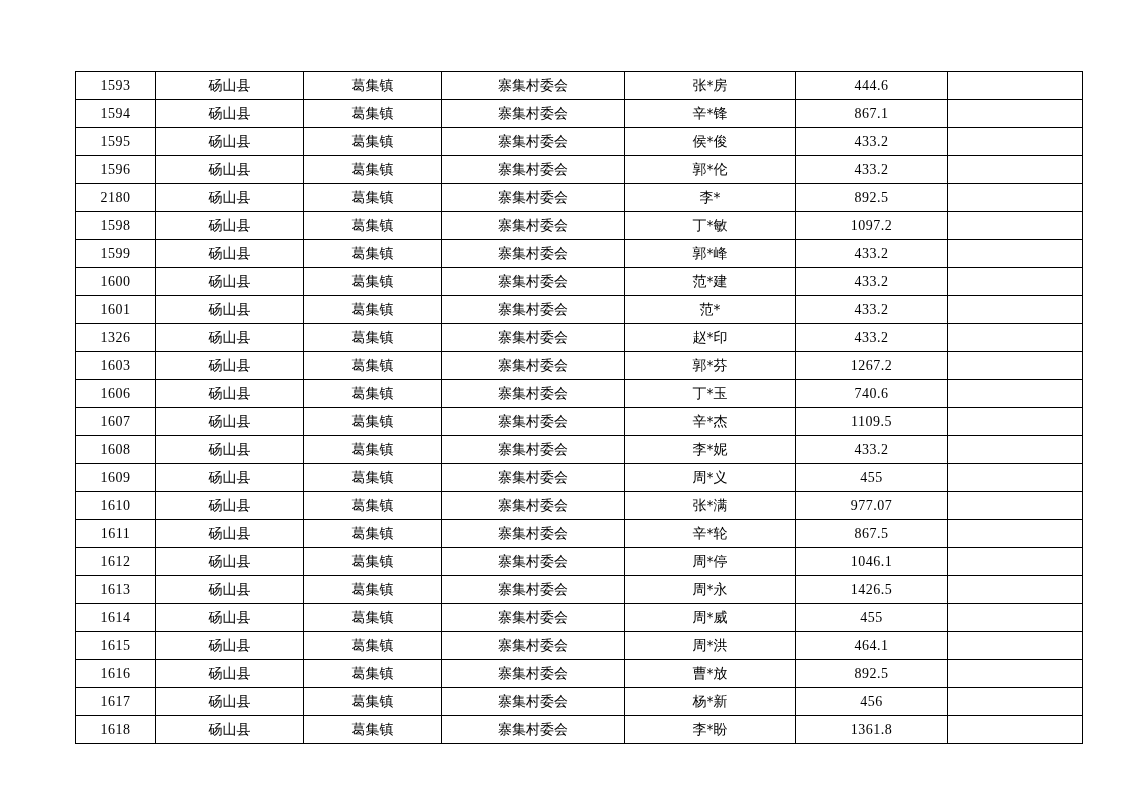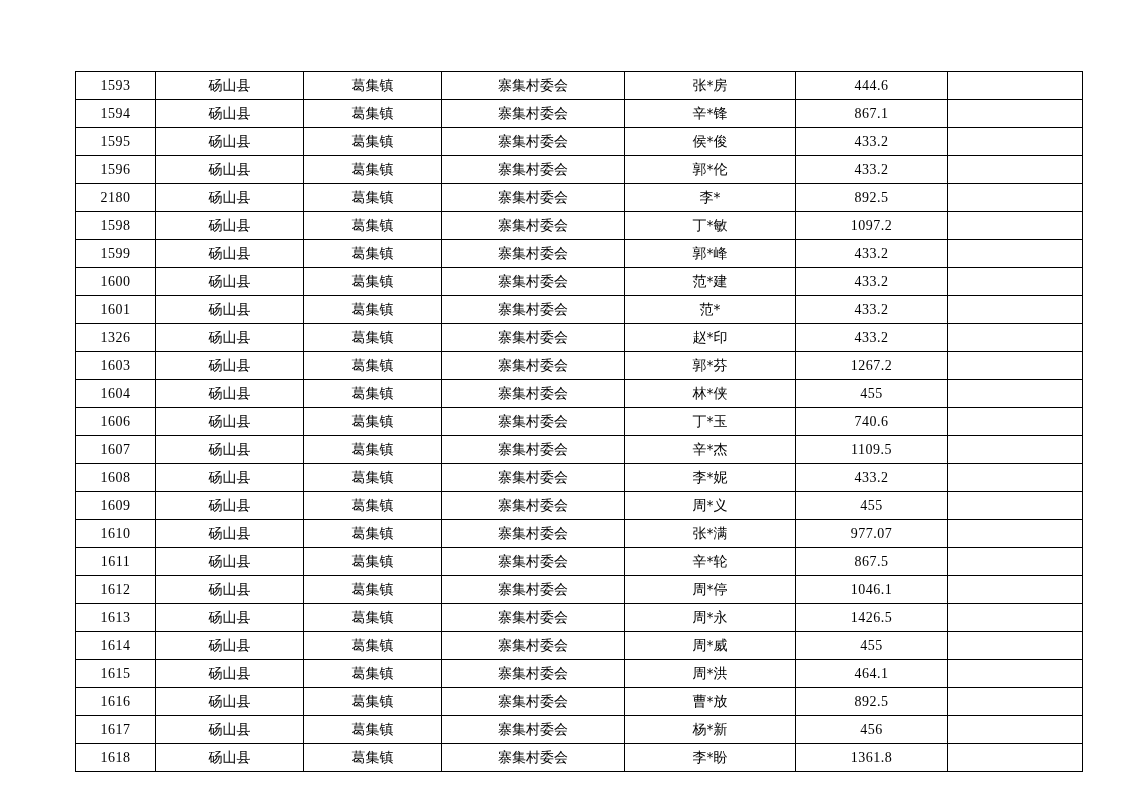--- a/index.html
+++ b/index.html
@@ -152,29 +152,20 @@
           <tr>
             <td class="col-seq num">1603</td>
             <td class="col-county cn">砀山县</td>
             <td class="col-town cn">葛集镇</td>
             <td class="col-vill cn">寨集村委会</td>
             <td class="col-name cn">郭*芬</td>
             <td class="col-amount num">1267.2</td>
             <td class="col-blank"></td>
           </tr>
           <tr>
-            <td class="col-seq num">1604</td>
-            <td class="col-county cn">砀山县</td>
-            <td class="col-town cn">葛集镇</td>
-            <td class="col-vill cn">寨集村委会</td>
-            <td class="col-name cn">林*侠</td>
-            <td class="col-amount num">455</td>
-            <td class="col-blank"></td>
-          </tr>
-          <tr>
             <td class="col-seq num">1606</td>
             <td class="col-county cn">砀山县</td>
             <td class="col-town cn">葛集镇</td>
             <td class="col-vill cn">寨集村委会</td>
             <td class="col-name cn">丁*玉</td>
             <td class="col-amount num">740.6</td>
             <td class="col-blank"></td>
           </tr>
           <tr>
             <td class="col-seq num">1607</td>

